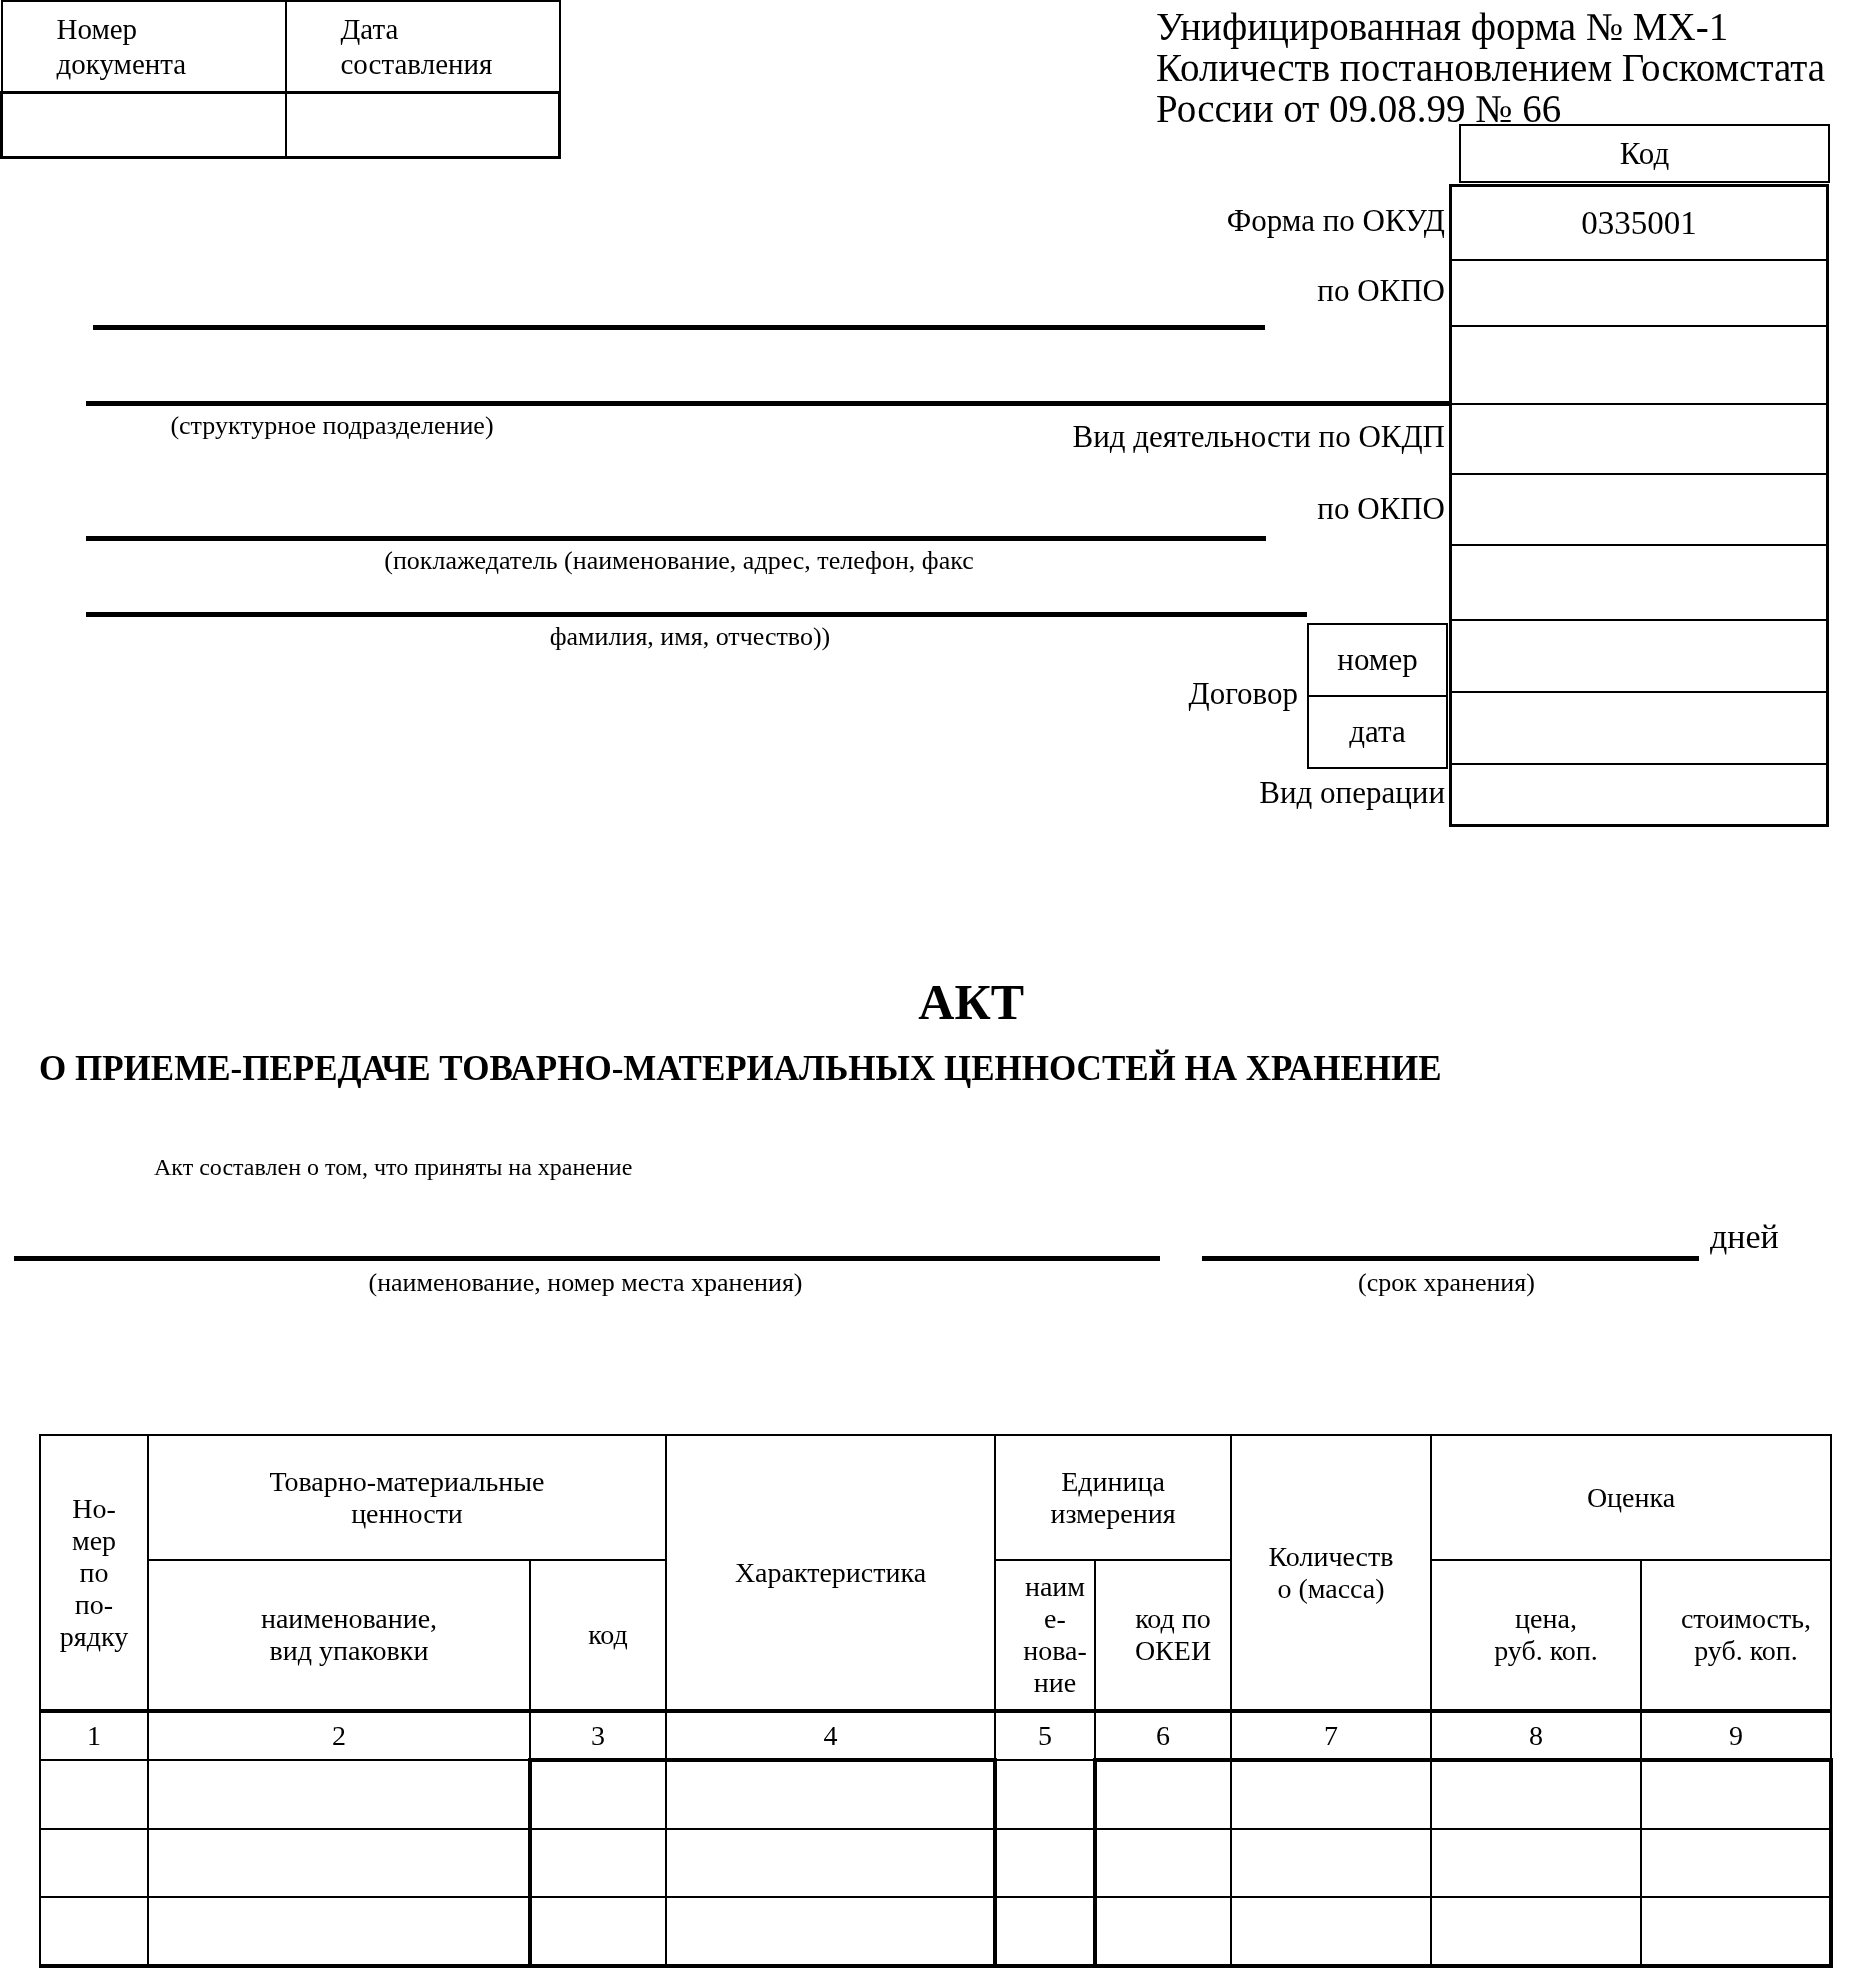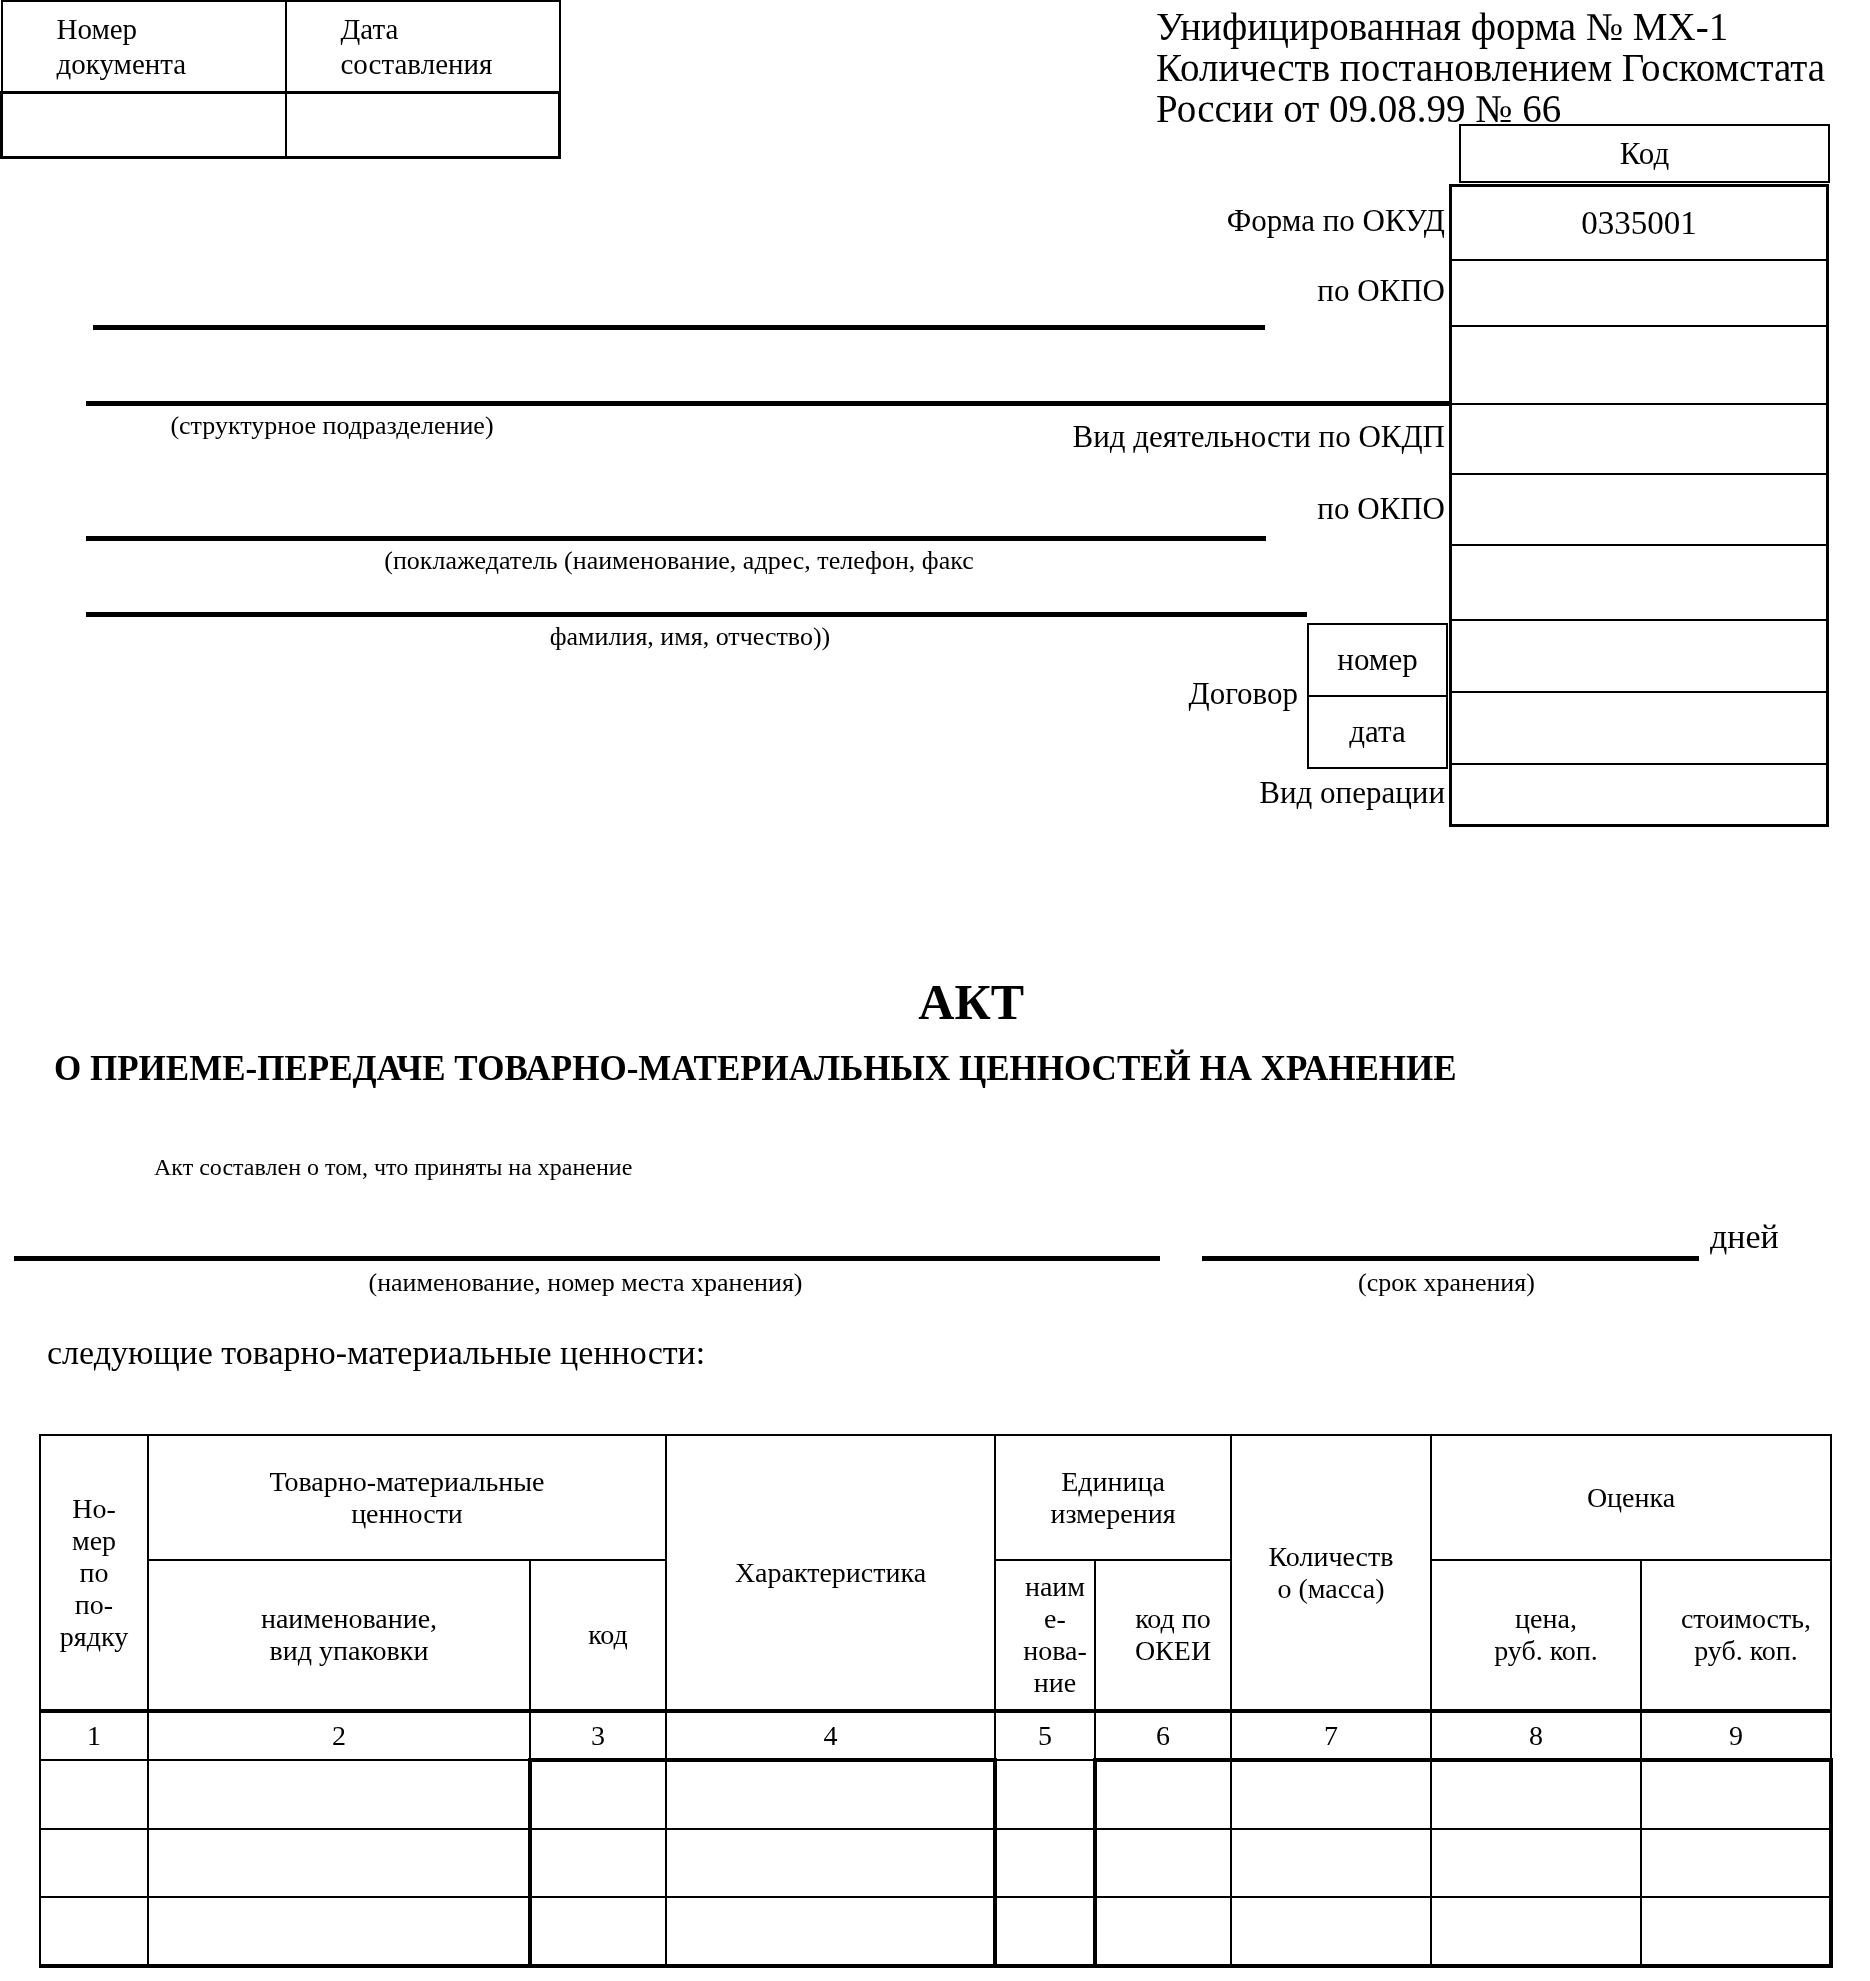--- a/index.html
+++ b/index.html
@@ -30,21 +30,21 @@
   
   .doc-table{left:1047px;top:863px;border-collapse:collapse;table-layout:fixed;}
   .doc-table td{border:2px solid #000;font-size:29px;line-height:35px;vertical-align:middle;
                 padding:0 0 0 54px;white-space:pre-line;}
   .doc-table tr.hd td{height:89px;}
   .doc-table tr.vl td{height:62px;border-top:3.9px solid #000;border-bottom:3.9px solid #000;}
   .doc-table tr.vl td.c1{border-left:3.9px solid #000;}
   .doc-table tr.vl td.c2{border-right:3.9px solid #000;}
 
   .akt{right:847px;top:973px;font-size:50px;font-weight:bold;}
-  .title{left:39px;top:1049px;font-size:35px;font-weight:bold;white-space:nowrap;margin-left:15px;}
+  .title{left:39px;top:1049px;font-size:35px;font-weight:bold;white-space:nowrap;}
   .intro{left:154px;top:1154px;font-size:24px;}
   .days{left:1710px;top:1218px;font-size:34px;}
   .following{left:47px;top:1334px;font-size:34px;}
 
   
   .main-table{position:absolute;left:39px;top:1434px;border-collapse:collapse;table-layout:fixed;}
   .main-table td{border:2px solid #000;text-align:center;vertical-align:middle;
                  font-size:28px;line-height:32px;padding:0;}
   .main-table{border:2.9px solid #000;}
   .main-table tr.grp td{height:123px;}
@@ -126,21 +126,20 @@
   <div class="abs title">О ПРИЕМЕ-ПЕРЕДАЧЕ ТОВАРНО-МАТЕРИАЛЬНЫХ ЦЕННОСТЕЙ НА ХРАНЕНИЕ</div>
 
   <div class="abs intro nowrap">Акт составлен о том, что приняты на хранение</div>
   <div class="abs days">дней</div>
 
   <div class="rline" style="left:13.7px;top:1256px;width:1146px"></div>
   <div class="rline" style="left:1202px;top:1256px;width:497px"></div>
   <div class="caption" style="left:244px;top:1268px;width:683px">(наименование, номер места хранения)</div>
   <div class="caption" style="left:1300px;top:1268px;width:293px">(срок хранения)</div>
 
-  <div class="abs following nowrap">следующие товарно-материальные ценности:</div>
 
   <table class="main-table">
     <colgroup>
       <col style="width:108px">
         <col style="width:382px">
         <col style="width:136px">
       <col style="width:329px">
         <col style="width:100px">
         <col style="width:136px">
       <col style="width:200px">

